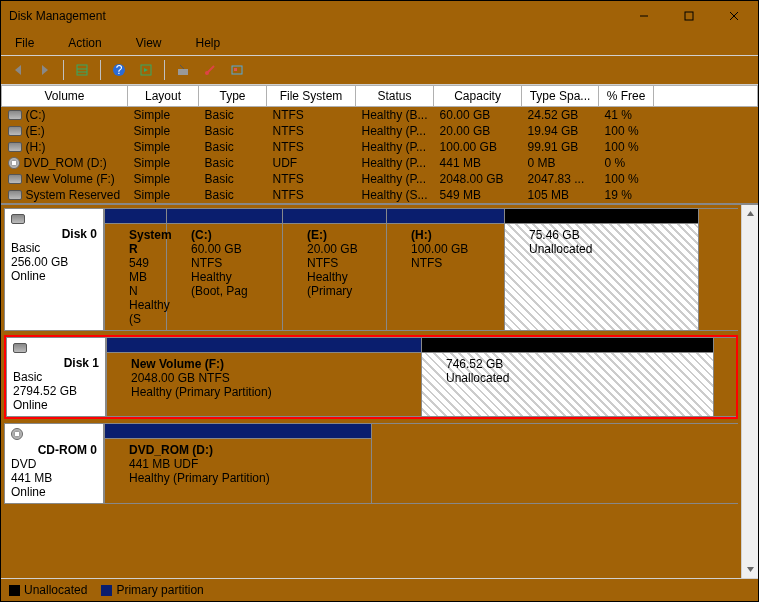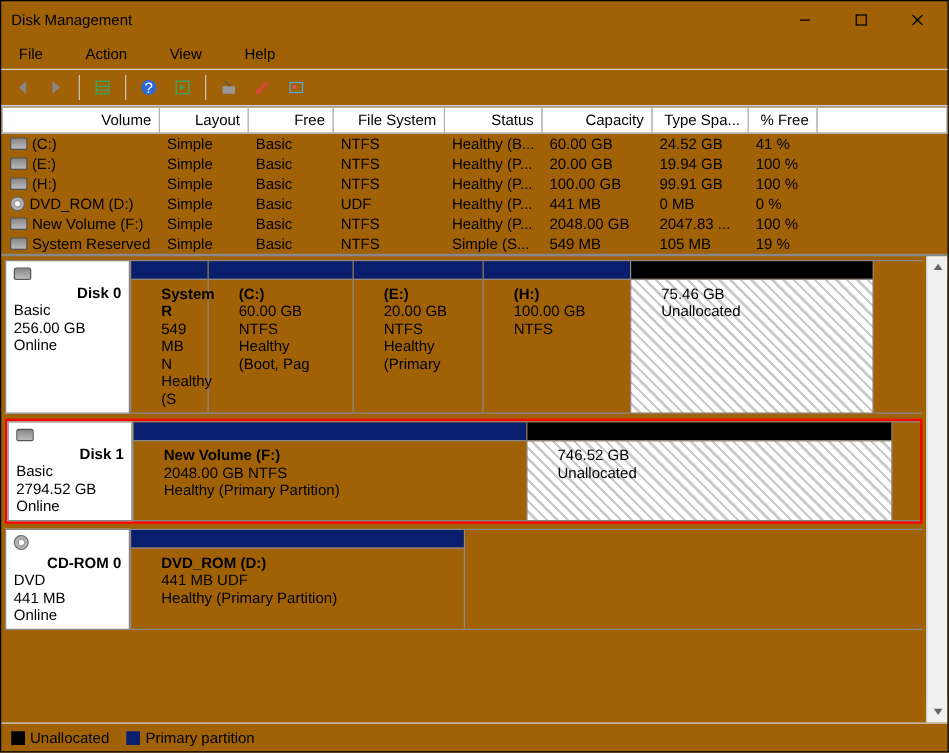--- a/index.html
+++ b/index.html
@@ -11,21 +11,21 @@
 .tb-btn svg { stroke: #000; }
 .menubar { display: flex; gap: 18px; padding: 2px 6px; }
 .menubar .mi { padding: 3px 8px; }
 .toolbar { display: flex; align-items: center; padding: 3px 6px; gap: 5px; border-top: 1px solid #d0d0d0; border-bottom: 1px solid #d0d0d0; }
 .tbtn { width: 22px; height: 22px; display: flex; align-items: center; justify-content: center; border: 1px solid transparent; }
 .tbtn svg { display: block; }
 .sep { width: 1px; height: 20px; background: #c0c0c0; margin: 0 2px; }
 .content { flex: 1; display: flex; flex-direction: column; overflow: hidden; }
 .grid-wrap { border-bottom: 2px solid #888; }
 .grid { width: 100%; border-collapse: collapse; }
-.grid th { text-align: right; font-weight: normal; padding: 3px 6px; border: 1px solid #b0b0b0; background: #fff; }
+.grid th { text-align: center; font-weight: normal; padding: 3px 6px; border: 1px solid #b0b0b0; background: #fff; }
 .grid td { padding: 1px 6px; white-space: nowrap; overflow: hidden; }
 .grid td.vol { display: flex; align-items: center; gap: 4px; }
 .disk-icon { width: 14px; height: 10px; background: linear-gradient(#888,#bbb); border: 1px solid #555; border-radius: 2px; display: inline-block; }
 .dvd-icon { width: 12px; height: 12px; border-radius: 50%; border: 1px solid #666; background: radial-gradient(circle,#fff 30%,#999 31%,#ddd 100%); display: inline-block; }
 .lower { flex: 1; display: flex; overflow: hidden; }
 .lower-inner { flex: 1; overflow: auto; padding: 3px; }
 .scrollbar { width: 17px; background: #f0f0f0; border-left: 1px solid #d0d0d0; position: relative; }
 .scroll-arrow { height: 17px; display: flex; align-items: center; justify-content: center; background: #f0f0f0; }
 .disk-row { display: flex; margin-bottom: 4px; }
 .disk-label { width: 100px; border: 1px solid #888; padding: 4px 6px; background: #fff; }
@@ -137,21 +137,21 @@
             <col style="width:74px">
             <col style="width:88px">
             <col style="width:77px">
             <col style="width:55px">
             <col>
           </colgroup>
         <thead>
             <tr>
           <th>Volume</th>
           <th>Layout</th>
-          <th>Free</th>
+          <th>Type</th>
           <th>File System</th>
           <th>Status</th>
           <th>Capacity</th>
           <th>Type Spa...</th>
           <th>% Free</th>
           <th></th>
         </tr>
           </thead>
         <tbody id="vol-rows">
             <tr>
@@ -225,21 +225,21 @@
               <td></td>
             </tr>
             <tr>
               <td class="vol">
                 <span class="disk-icon"></span>
                 <span>System Reserved</span>
               </td>
               <td>Simple</td>
               <td>Basic</td>
               <td>NTFS</td>
-              <td>Simple (S...</td>
+              <td>Healthy (S...</td>
               <td>549 MB</td>
               <td>105 MB</td>
               <td>19 %</td>
               <td></td>
             </tr>
           </tbody>
       </table>
     </div>
 
     <div class="lower">

